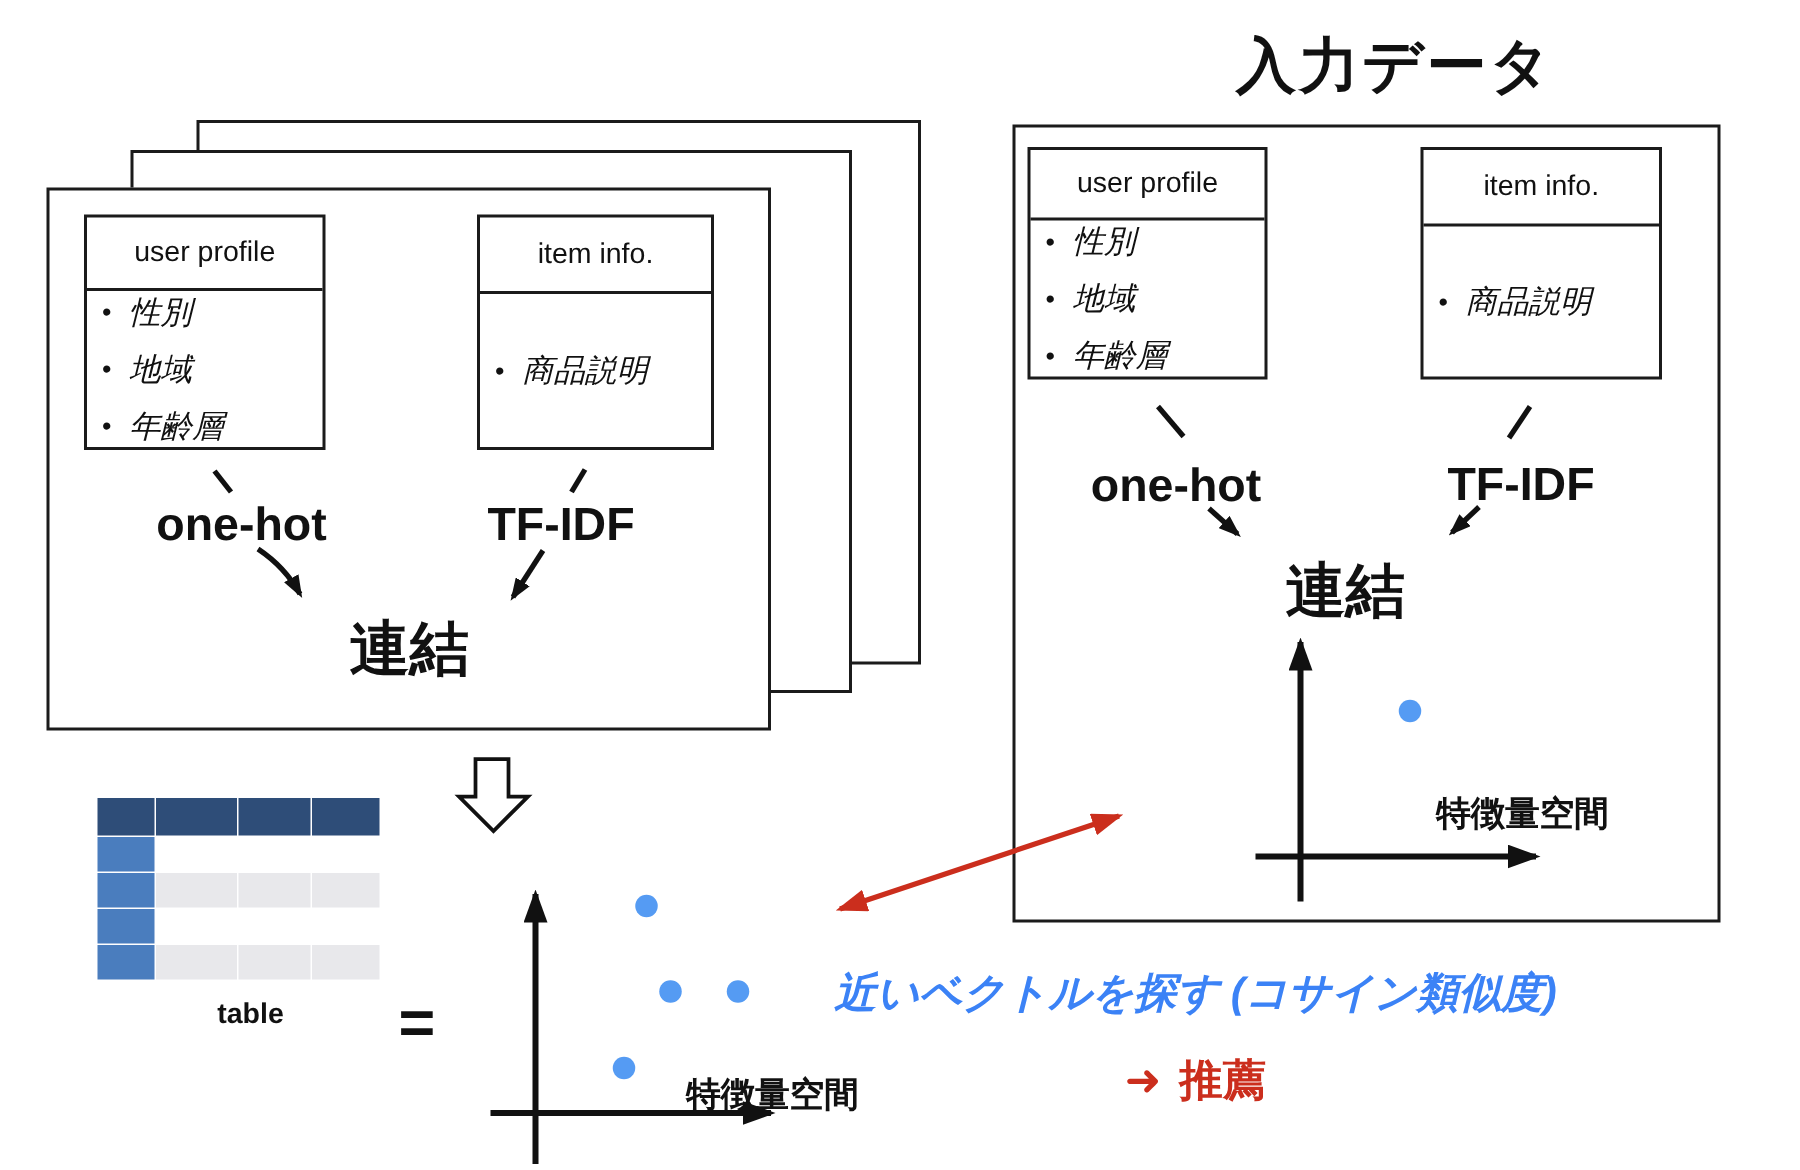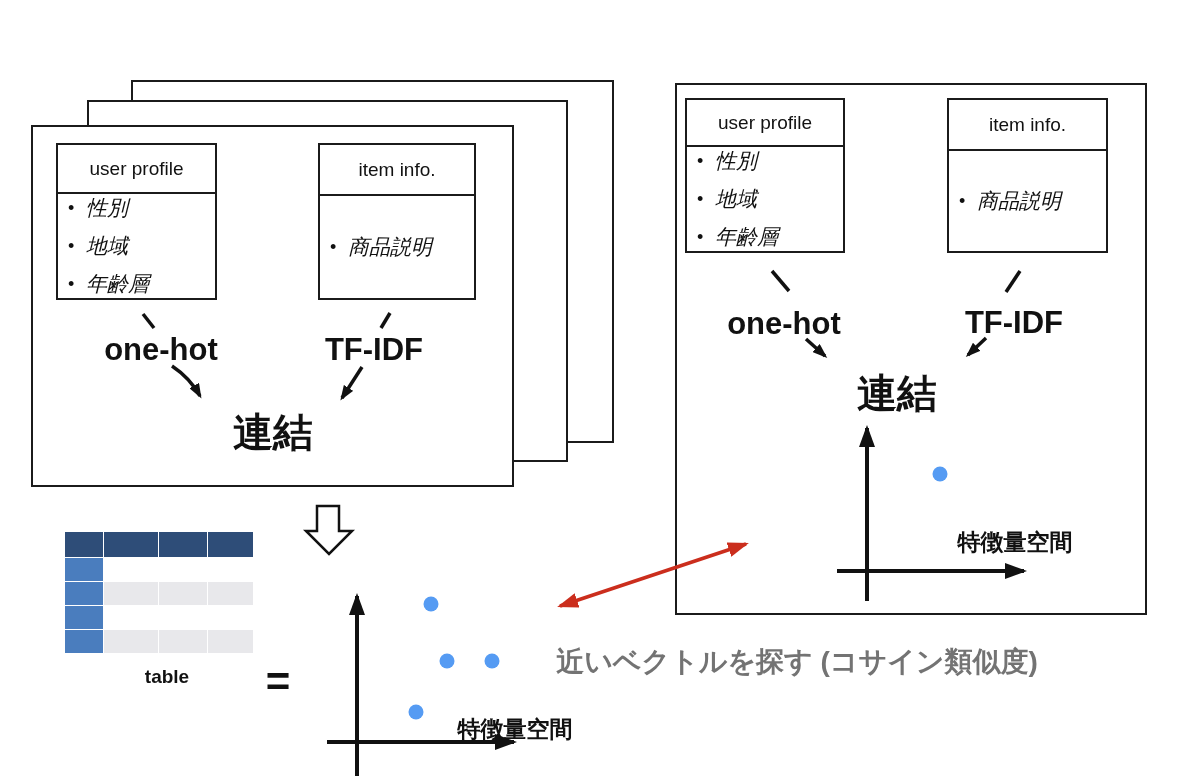--- a/index.html
+++ b/index.html
@@ -22,37 +22,38 @@
   .dbox li{display:flex;align-items:center;font-size:21px;}
   .dbox .bullet{width:18px;margin-left:10px;font-size:18px;line-height:1;}
   .dbox .itext{flex:1;text-align:left;padding-right:28px;font-style:italic;}
   
   .lbl{position:absolute;font-weight:700;text-align:center;white-space:nowrap;z-index:4;}
   .enc{font-size:31px;}
   .concat{font-size:40px;font-family:Liberation Mono, monospace;}
   .fspace{font-size:23px;margin-top:18px;}
   .tlabel{font-size:19px;font-weight:700;}
   .equals{font-size:42px;font-weight:800;}
-  .red1{font-size:28px;color:#737373;}
+  .red1{font-size:28px;color:#3b82f6;font-style:italic;}
   .red2{font-size:29px;color:#cb2e1d;}
   .red2 .aglyph{margin-right:12px;}
   
   .tbl{position:absolute;left:65px;top:532px;display:grid;grid-template-columns:38px 54px 48px 45px;grid-template-rows:25px 23px 23px 23px 23px;gap:1px;z-index:4;}
   .tbl div{width:100%;height:100%;}
   .tbl .th{background:#2e4d78;}
   .tbl .cc{background:#4a7dbe;}
   .tbl .w{background:#ffffff;}
   .tbl .g{background:#e8e8eb;}
   svg.overlay{position:absolute;left:0;top:0;z-index:6;pointer-events:none;}
 </style>
 </head>
 <body>
 
 <div class="canvas">
 
+  <div class="title" style="left:750px;top:16px;width:360px;">入力データ</div>
 
   <div class="page back"></div>
   <div class="page mid"></div>
   <div class="page front"></div>
 
   <div class="panel"></div>
 
   <div class="dbox" style="left:56px;top:143px;width:161px;height:157px;">
     <div class="hdr">user profile</div>
     <ul>
@@ -139,20 +140,23 @@
       <div class="w"></div>
     <div class="cc"></div>
       <div class="g"></div>
       <div class="g"></div>
       <div class="g"></div>
   </div>
   <div class="lbl tlabel" style="left:97px;top:666px;width:140px;">table</div>
   <div class="lbl equals" style="left:256px;top:658px;width:44px;">=</div>
 
   <div class="lbl red1" style="left:440px;top:643px;width:714px;">近いベクトルを探す (コサイン類似度)</div>
+  <div class="lbl red2" style="left:440px;top:701px;width:714px;">
+    <span class="aglyph">➜</span><span>推薦</span>
+  </div>
 
   <svg class="overlay" width="1200" height="780" viewBox="0 0 1200 780">
     <defs>
       <marker id="ahBig" markerUnits="userSpaceOnUse" markerWidth="22" markerHeight="16" refX="19" refY="8" orient="auto">
           <path d="M0,0 L22,8 L0,16 Z" fill="#111"></path>
         </marker>
       <marker id="ahSmall" markerUnits="userSpaceOnUse" markerWidth="15" markerHeight="11" refX="12" refY="5.5" orient="auto">
           <path d="M0,0 L15,5.5 L0,11 Z" fill="#111"></path>
         </marker>
       <marker id="ahRedE" markerUnits="userSpaceOnUse" markerWidth="21" markerHeight="15" refX="18" refY="7.5" orient="auto">

